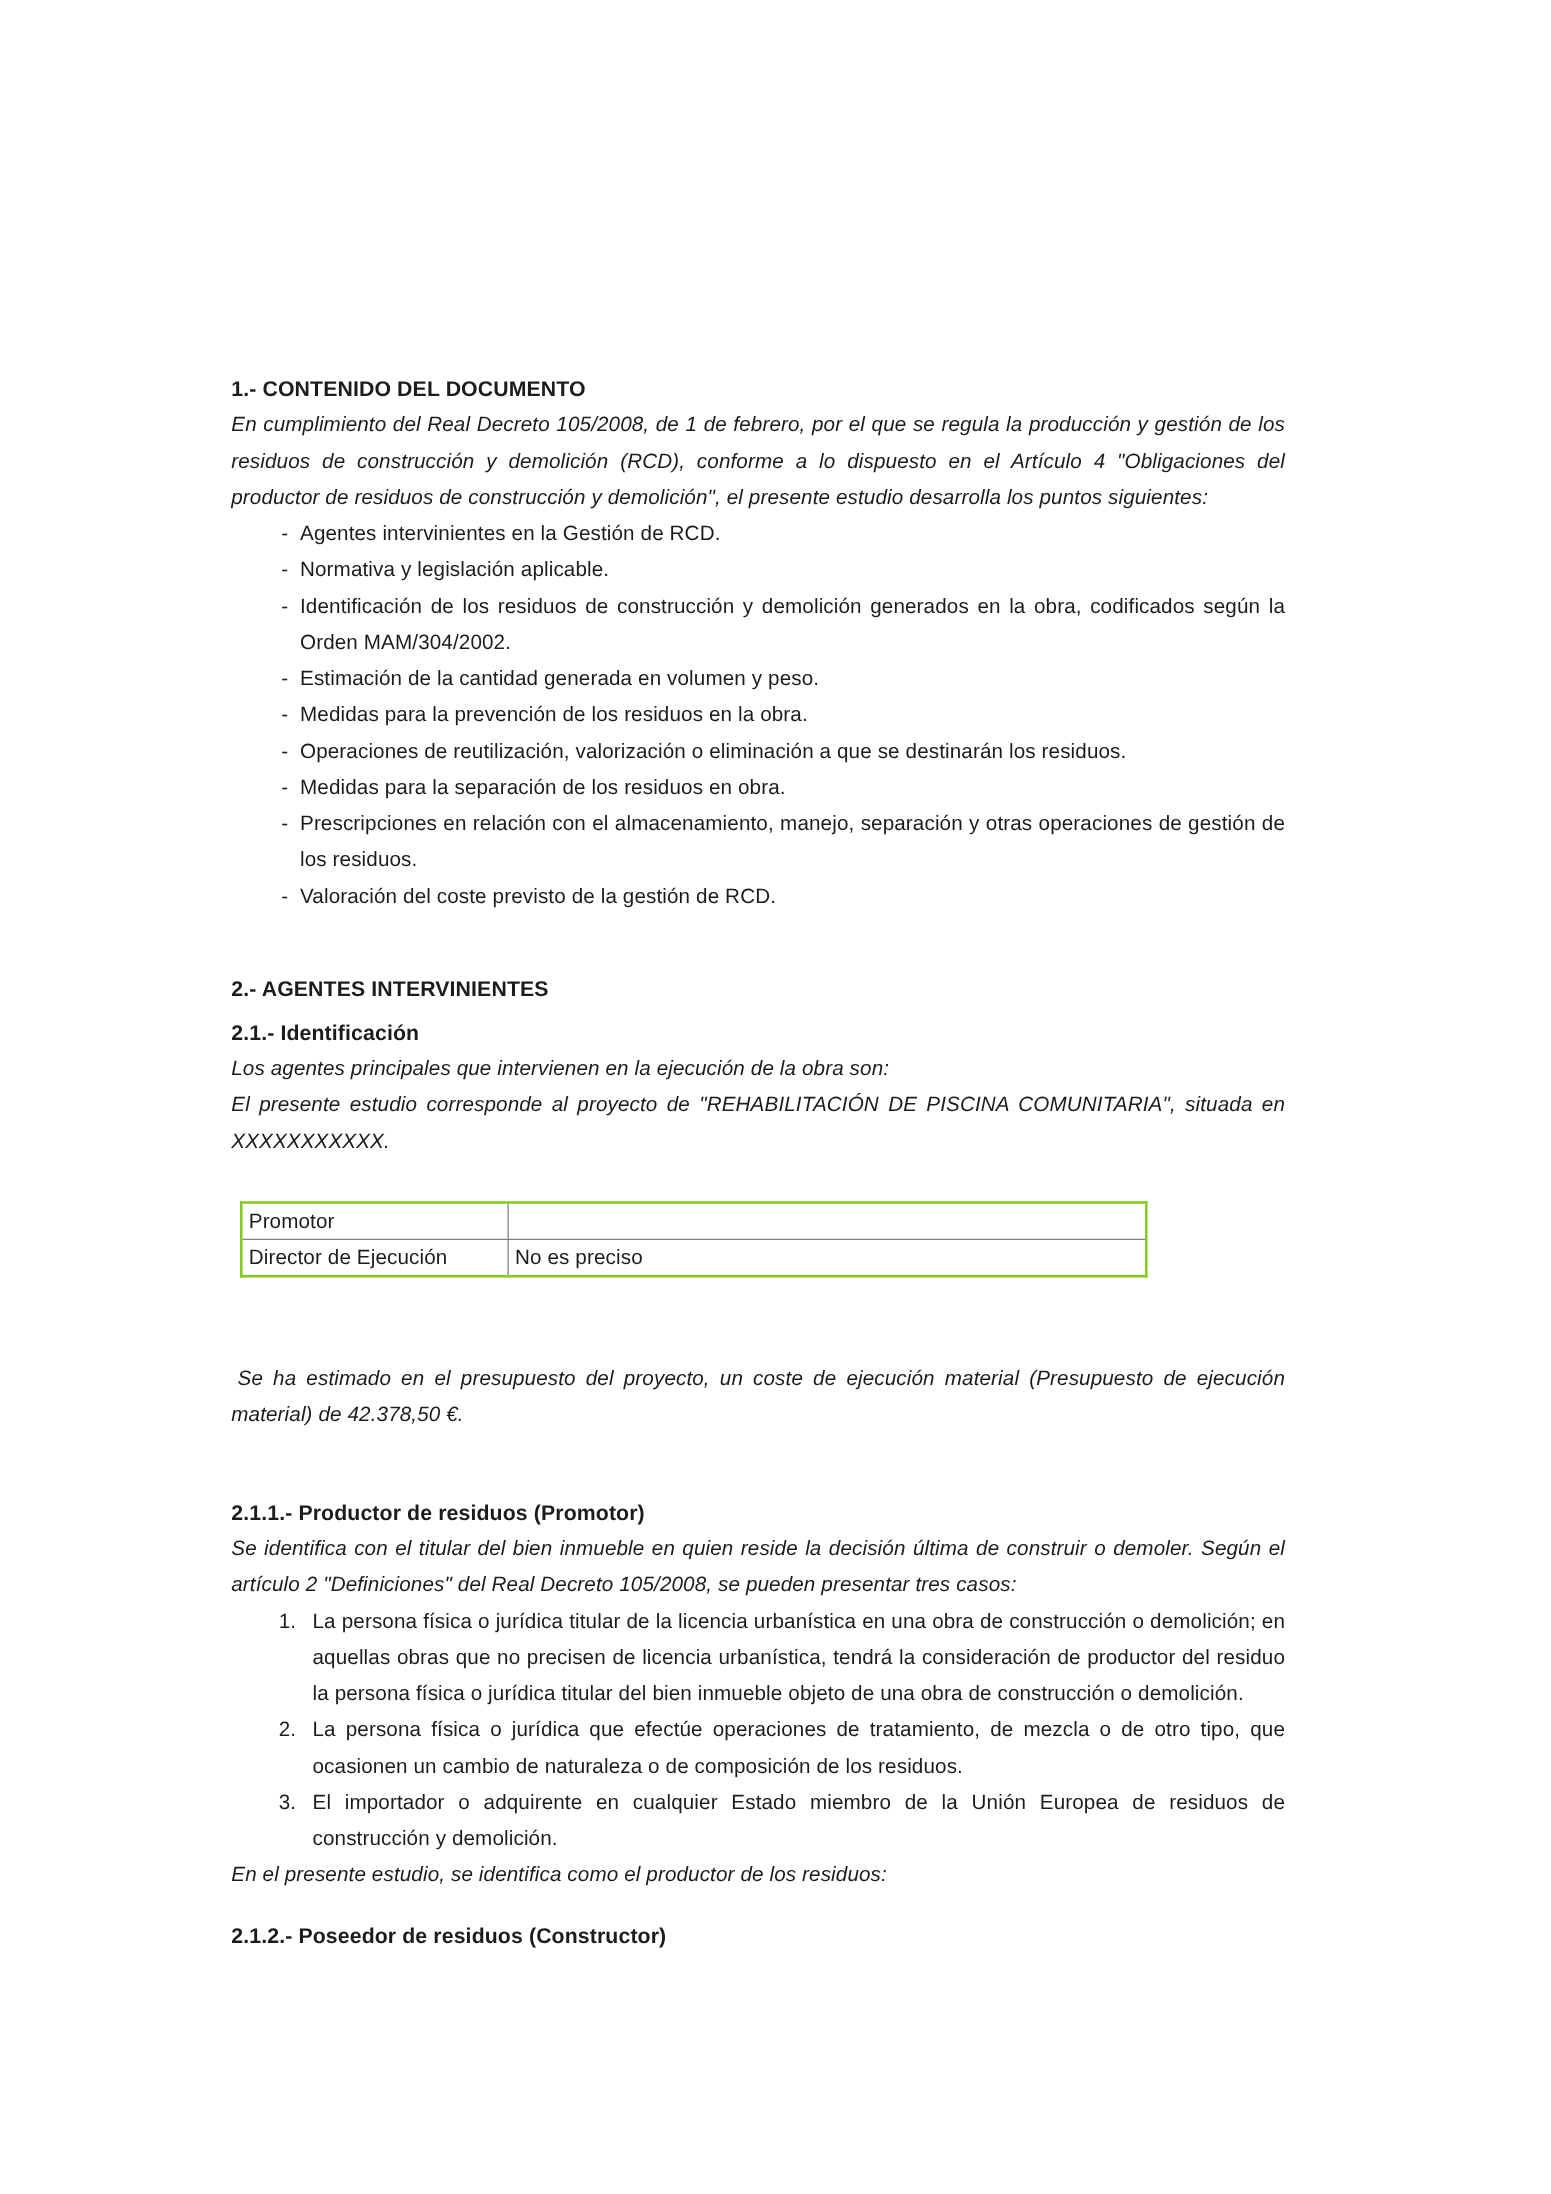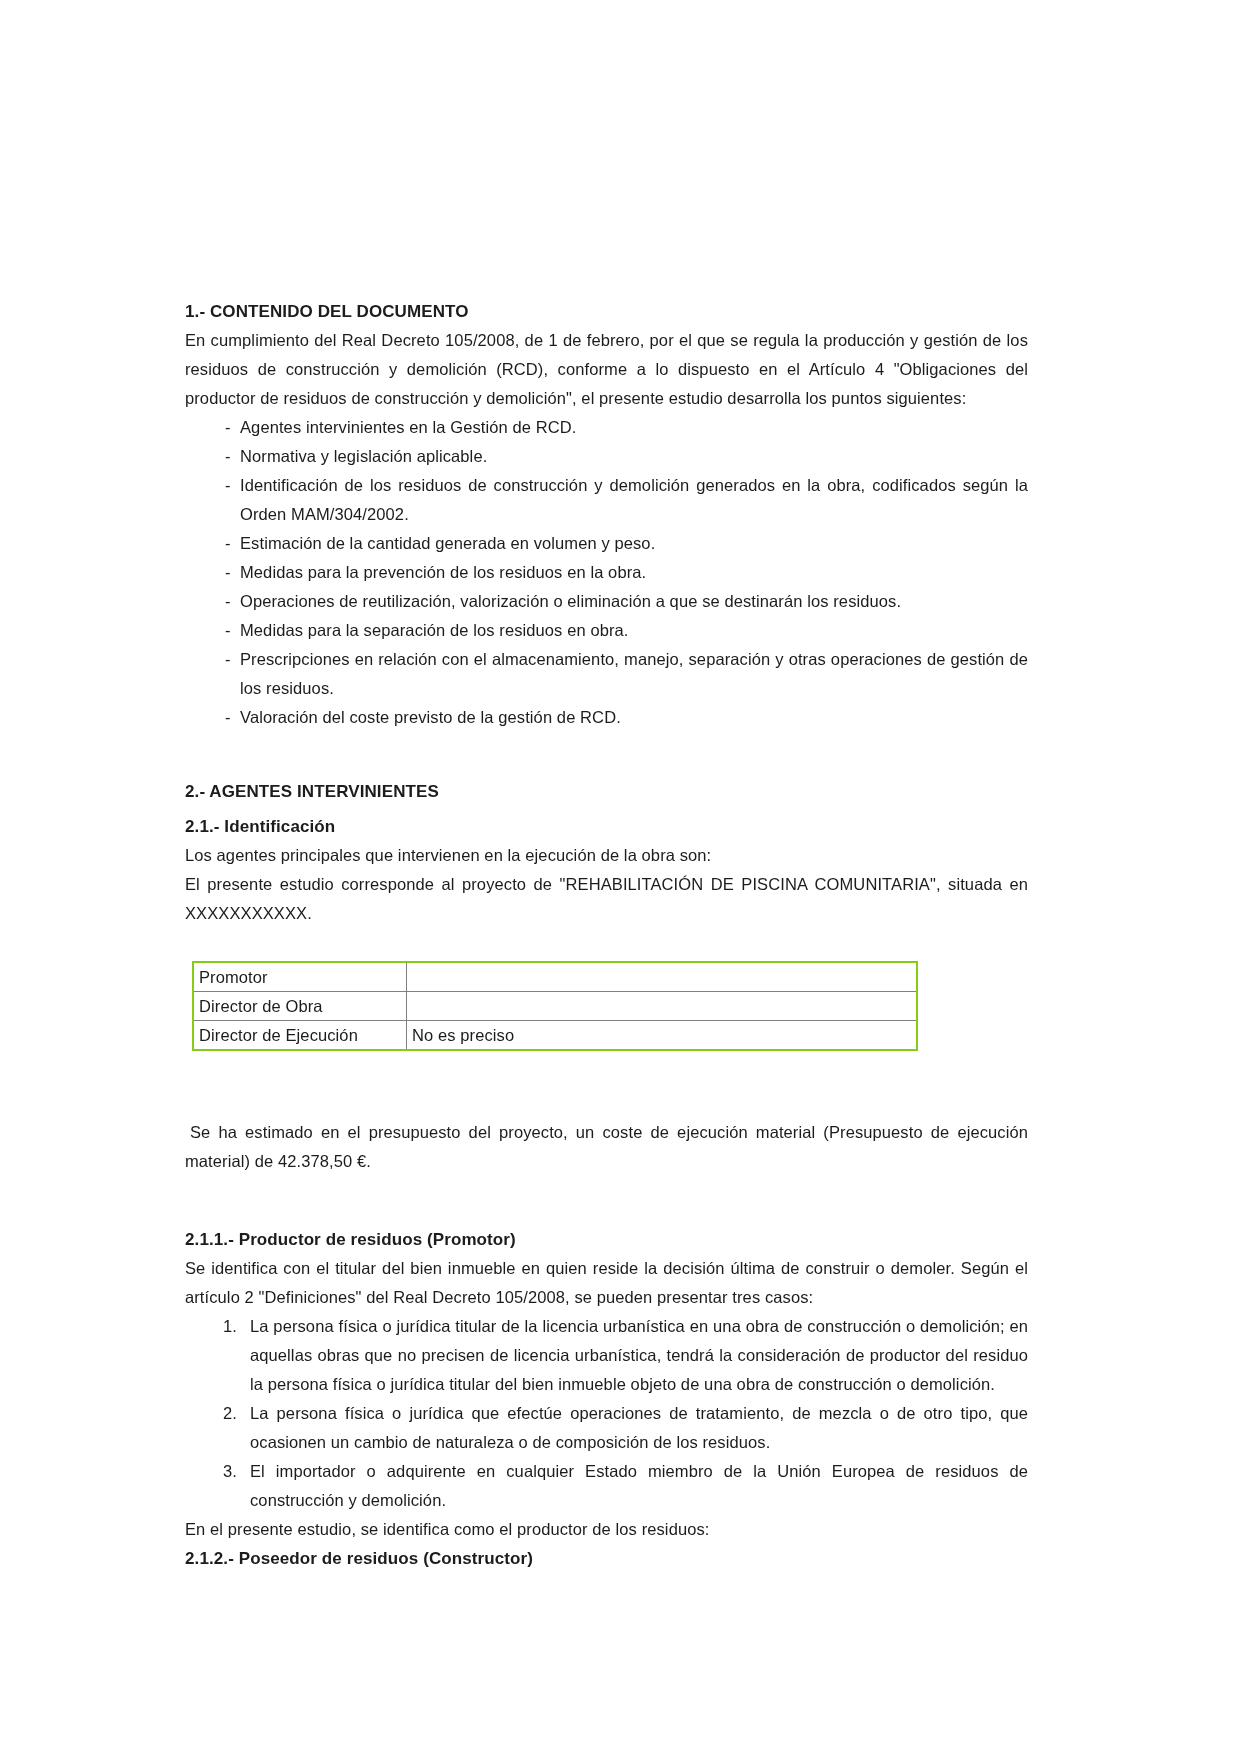--- a/index.html
+++ b/index.html
@@ -31,20 +31,21 @@
   }
   .doc-heading {
     font-weight: bold;
     font-size: 17px;
     margin: 0;
     text-align: left;
   }
   .para {
     margin: 0;
     text-align: justify;
+    font-style: italic;
   }
   .dash-list { margin: 0; }
   .dash-item {
     position: relative;
     padding-left: 55px;
     text-align: justify;
   }
   .dash-item > .marker {
     position: absolute;
     left: 40px;
@@ -76,21 +77,21 @@
     height: 28px;
     padding: 0 5px;
     font-size: 16.5px;
     line-height: 28px;
     white-space: nowrap;
     overflow: hidden;
   }
   .agents-table td.col-label { width: 202px; }
   .p-estimado { margin-top: 67px; text-indent: 5px; }
   .h211 { margin-top: 49px; }
-  .h212 { }
+  .h212 { margin-top: 19px; }
   .after-heading { margin-top: 0; }
 </style>
 </head>
 <body>
 
 <div class="page">
   <div class="content">
 
     <div class="doc-heading">1.- CONTENIDO DEL DOCUMENTO</div>
     <p class="para">En cumplimiento del Real Decreto 105/2008, de 1 de febrero, por el que se regula la producción y gestión de los residuos de construcción y demolición (RCD), conforme a lo dispuesto en el Artículo 4 "Obligaciones del productor de residuos de construcción y demolición", el presente estudio desarrolla los puntos siguientes:</p>
@@ -140,24 +141,20 @@
     <p class="para">Los agentes principales que intervienen en la ejecución de la obra son:</p>
     <p class="para after-heading">El presente estudio corresponde al proyecto de "REHABILITACIÓN DE PISCINA COMUNITARIA", situada en XXXXXXXXXXX.</p>
 
     <table class="agents-table">
       <tbody>
         <tr>
           <td class="col-label">Promotor</td>
           <td></td>
         </tr>
         <tr>
-          <td class="col-label">Director de Obra</td>
-          <td></td>
-        </tr>
-        <tr>
           <td class="col-label">Director de Ejecución</td>
           <td>No es preciso</td>
         </tr>
       </tbody>
     </table>
 
     <p class="para p-estimado">Se ha estimado en el presupuesto del proyecto, un coste de ejecución material (Presupuesto de ejecución material) de 42.378,50 €.</p>
 
     <div class="doc-heading h211">2.1.1.- Productor de residuos (Promotor)</div>
     <p class="para after-heading">Se identifica con el titular del bien inmueble en quien reside la decisión última de construir o demoler. Según el artículo 2 "Definiciones" del Real Decreto 105/2008, se pueden presentar tres casos:</p>

